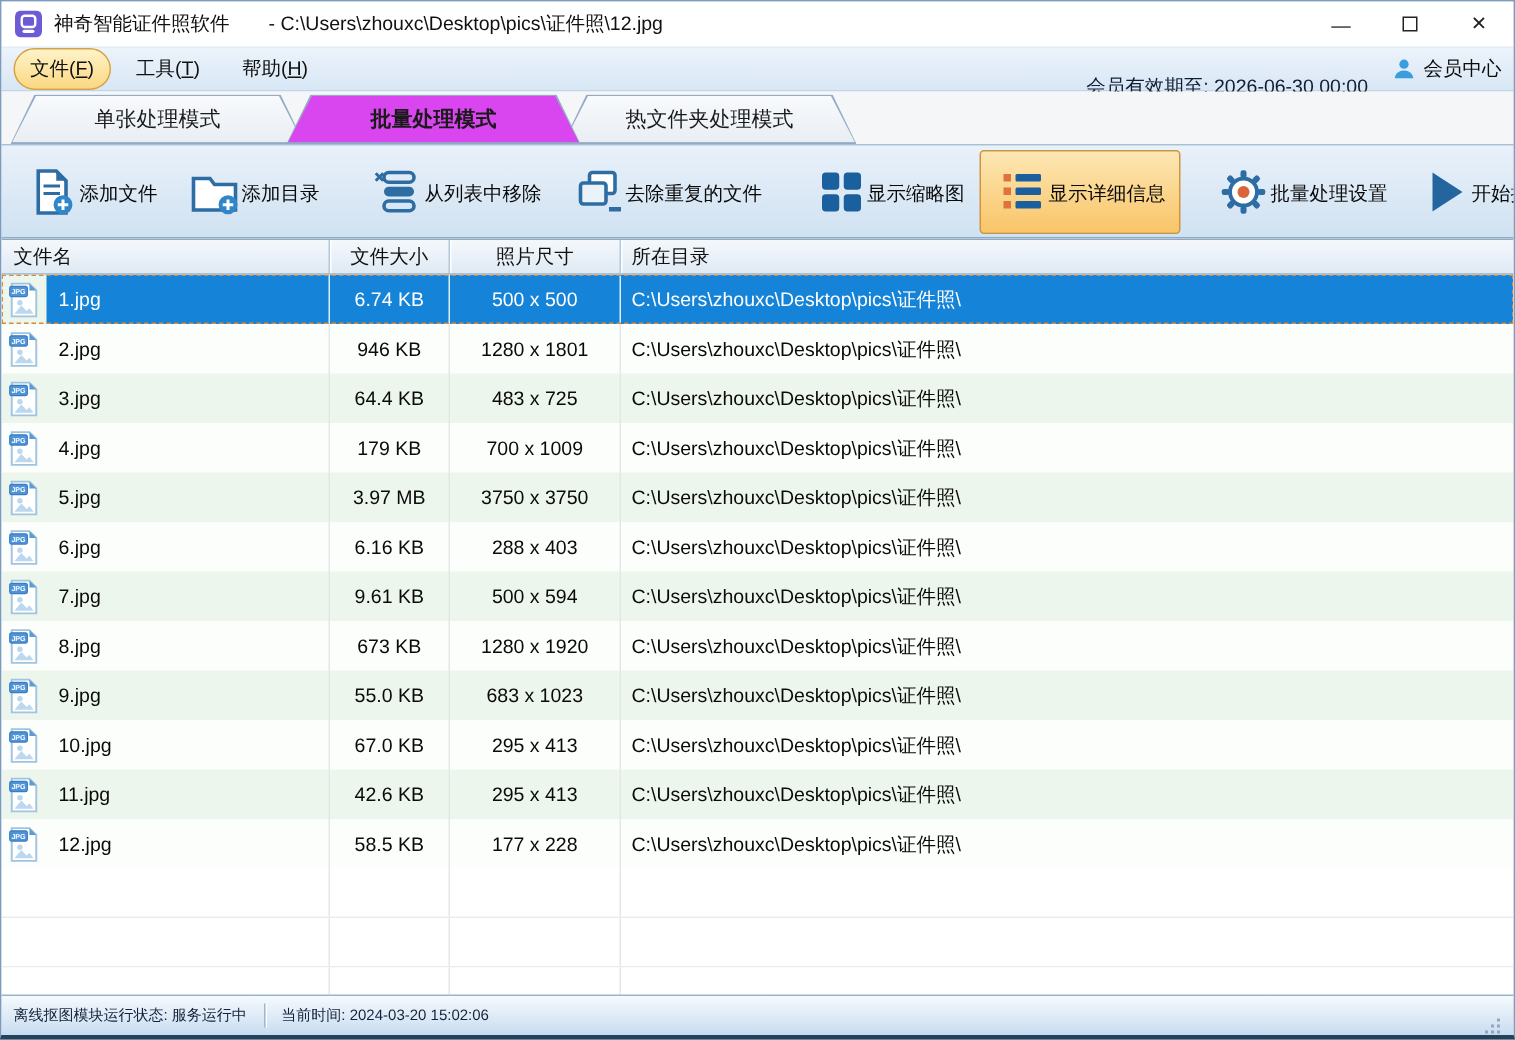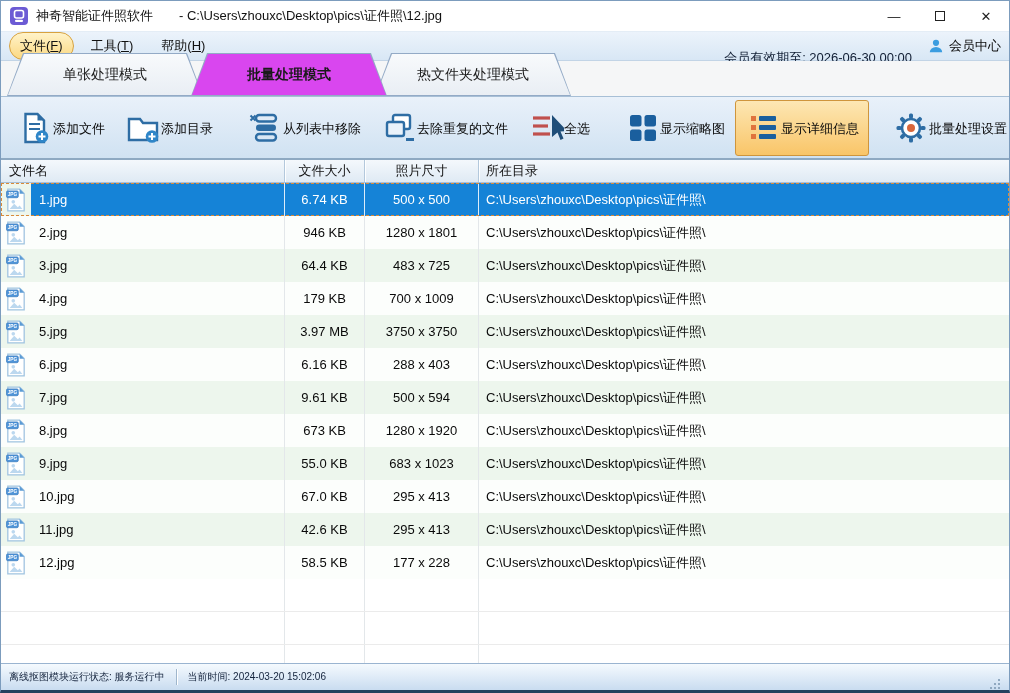--- a/index.html
+++ b/index.html
@@ -26,21 +26,21 @@
              border-bottom:1px solid #c2d4e6; display:flex; align-items:center; padding:0 8px; flex:0 0 auto; }
   .menu-item { font-size:13px; color:#111; padding:4px 10px; margin-right:6px; border:1px solid transparent; border-radius:14px; }
   .menu-item.hl { background:linear-gradient(#fff3c9,#fbd882); border-color:#d8a23f; }
   .menu-item u { text-decoration:underline; }
   .menu-right { margin-left:auto; display:flex; align-items:center; font-size:13px; color:#101d33; }
   .member-expiry { margin-right:16px;margin-top:24px; }
   .member-center { display:flex; align-items:center; gap:5px; color:#0b0b0b; }
 
   
   .tabbar { height:35px; background:#f5f6f7; display:flex; align-items:flex-end; padding-left:6px; flex:0 0 auto; }
-  .tab { position:relative; width:196px; height:43px; margin-right:-12px; }
+  .tab { position:relative; width:196px; height:33px; margin-right:-12px; }
   .tab .shape, .tab .inner { position:absolute; clip-path:polygon(16px 0, calc(100% - 16px) 0, 100% 100%, 0 100%); }
   .tab .shape { inset:0; background:#93aac6; }
   .tab .inner { inset:1px; background:linear-gradient(#f8fafc,#e9eef4); display:flex; align-items:center; justify-content:center;
                 font-size:14px; color:#1a1a1a; }
   .tab.active { z-index:3; }
   .tab.active .inner { background:#d946ef; font-weight:bold; }
 
   
   .toolbar { height:63px; background:linear-gradient(#e9f1fa,#d0e2f2); border-top:1px solid #a7bfd6;
              border-bottom:1px solid #8ea9c2; display:flex; align-items:stretch; padding:3px 6px 2px 6px; flex:0 0 auto; }
@@ -49,21 +49,21 @@
   .tbtn .ticon { height:36px; display:flex; align-items:center; justify-content:center; }
   .tbtn .tlabel { font-size:13px; color:#0a0a0a; margin-top:1px; white-space:nowrap; }
   .tbtn.active { background:linear-gradient(#fde7b4,#f9c568); border-color:#cf953c; }
   .tsep { width:1px; background:#a9bed4; box-shadow:1px 0 0 rgba(255,255,255,.8); margin:4px 7px; }
 
   
   .table { flex:1 1 auto; display:flex; flex-direction:column; overflow:hidden; border-top:1px solid #8ea9c2; background:#fff; }
   .thead { height:23px; flex:0 0 auto; display:flex; background:linear-gradient(#f4f8fc,#dfeaf4);
            border-bottom:1px solid #a9c0d6; font-size:13px; color:#111; }
   .hcell { display:flex; align-items:center; border-right:1px solid #b3c8dc; box-shadow:1px 0 0 rgba(255,255,255,.9); }
-  .c-name { width:284px;text-align:right; }  .c-size { width:80px; }  .c-dim { width:114px; }  .c-dir { flex:1; }
+  .c-name { width:219px;text-align:right; }  .c-size { width:80px; }  .c-dim { width:114px; }  .c-dir { flex:1; }
   .hcell.c-name { padding-left:8px; }
   .hcell.c-size, .hcell.c-dim { justify-content:center; }
   .hcell.c-dir { padding-left:7px; border-right:none; }
 
   .tbody { flex:1 1 auto; overflow:hidden; }
   .trow { height:33px; display:flex; align-items:stretch; font-size:13px; color:#0a0a0a; }
   .trow.odd  { background:#edf6ed; }
   .trow.even { background:#fcfefc; }
   .trow.empty { background:#fff; border-bottom:1px solid #ebebeb; }
   .cell { display:flex; align-items:center; border-right:1px solid #e3e7ea; }
@@ -175,31 +175,20 @@
     <div class="tbtn">
       <span class="ticon">
         <svg viewBox="0 0 36 34" width="36" height="34">
             <rect x="12" y="4" width="17" height="14" rx="2" fill="#fff" stroke="#2e6da4" stroke-width="2.4"></rect>
             <rect x="6" y="11" width="17" height="14" rx="2" fill="#eaf2fa" stroke="#2e6da4" stroke-width="2.4"></rect>
             <line x1="25" y1="28.5" x2="33" y2="28.5" stroke="#2e6da4" stroke-width="3"></line>
           </svg>
       </span>
         <span class="tlabel">去除重复的文件</span>
     </div>
-    <div class="tbtn">
-      <span class="ticon">
-        <svg viewBox="0 0 36 34" width="36" height="34">
-            <line x1="5" y1="7" x2="22" y2="7" stroke="#c0504d" stroke-width="3.2"></line>
-            <line x1="5" y1="15" x2="20" y2="15" stroke="#c0504d" stroke-width="3.2"></line>
-            <line x1="5" y1="23" x2="22" y2="23" stroke="#c0504d" stroke-width="3.2"></line>
-            <path d="M24 4 L24 26 L29.5 21.5 L32.5 29 L35.5 27.5 L32.5 20.5 L39 20 Z" fill="#1f4e79"></path>
-          </svg>
-      </span>
-        <span class="tlabel">全选</span>
-    </div>
     <div class="tsep"></div>
     <div class="tbtn">
       <span class="ticon">
         <svg viewBox="0 0 36 34" width="36" height="34">
             <rect x="6" y="4" width="11.5" height="11.5" rx="2.5" fill="#1a5f9e"></rect>
             <rect x="20.5" y="4" width="11.5" height="11.5" rx="2.5" fill="#1a5f9e"></rect>
             <rect x="6" y="18.5" width="11.5" height="11.5" rx="2.5" fill="#1a5f9e"></rect>
             <rect x="20.5" y="18.5" width="11.5" height="11.5" rx="2.5" fill="#1a5f9e"></rect>
           </svg>
       </span>

